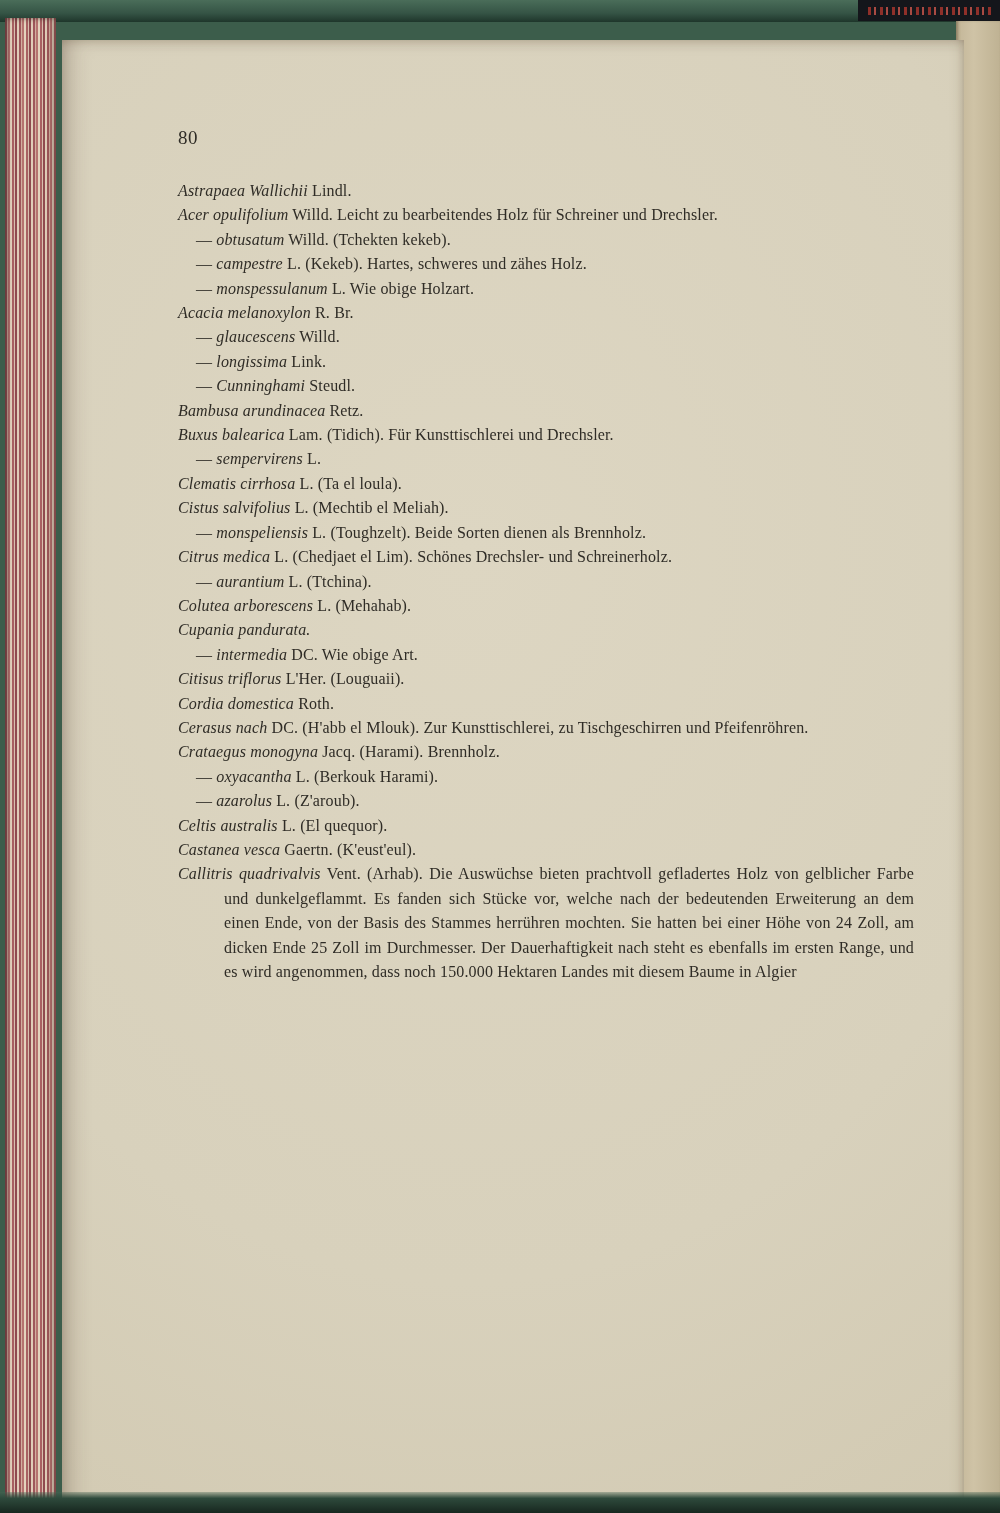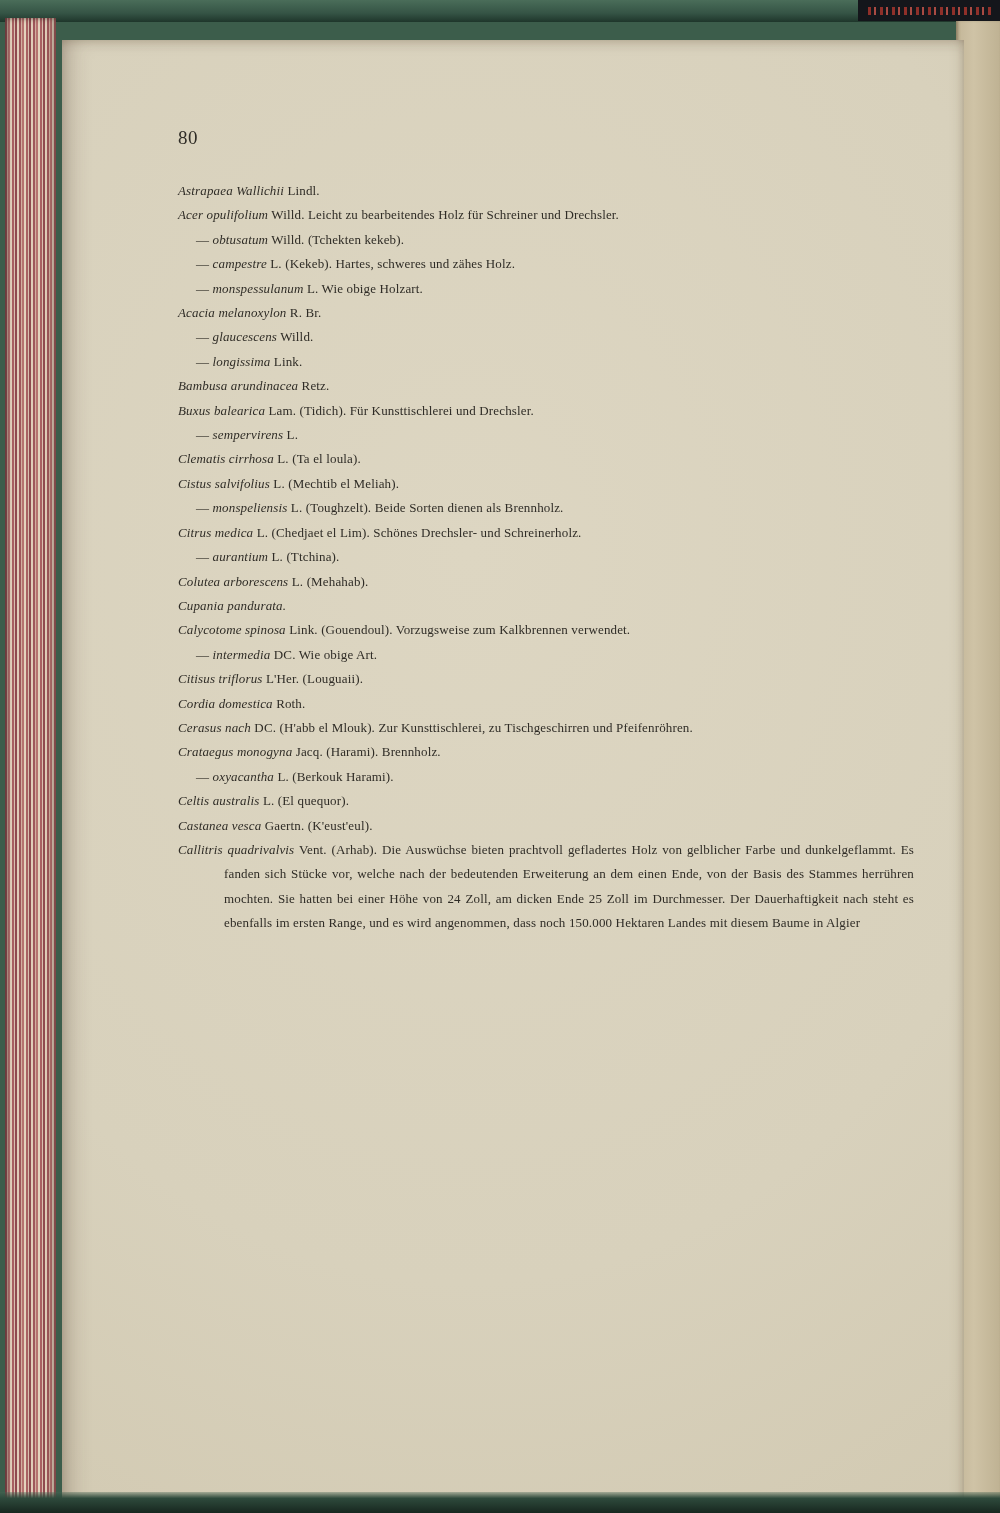--- a/index.html
+++ b/index.html
@@ -40,21 +40,21 @@
     box-shadow:
       inset 14px 0 26px -12px rgba(70,45,35,.40),
       inset -8px 0 14px -8px rgba(110,90,60,.35),
       inset 0 -10px 16px -10px rgba(90,70,45,.45),
       inset 0 8px 12px -8px rgba(90,70,45,.25); margin-left: 6px; }
 
   .text-block { position:absolute; left:116px; top:86px; width:736px; color:#2f2c26; }
 
   .pagenum { font-size:19px; line-height:24px; margin-bottom:29px; letter-spacing:.5px; }
 
-  .entry { font-size:13px; line-height:24.4px; text-align:justify;
+  .entry { font-size:16px; line-height:24.4px; text-align:justify;
     padding-left:46px; text-indent:-46px; letter-spacing:.15px; hyphens:none; }
   .entry.dash { text-indent:-28px; }
   .entry .italic { font-style:italic; }
   .entry .roman { font-style:normal; }
 </style>
 </head>
 <body>
 
 <div class="scene">
   <div class="cover-top"></div>
@@ -66,37 +66,38 @@
       <p class="pagenum">80</p>
       <div>
           <p class="entry"><span class="italic">Astrapaea Wallichii</span><span class="roman"> Lindl.</span></p>
           <p class="entry"><span class="italic">Acer opulifolium</span><span class="roman"> Willd. Leicht zu bearbeitendes Holz für Schreiner und Drechsler.</span></p>
           <p class="entry dash"><span class="roman">— </span><span class="italic">obtusatum</span><span class="roman"> Willd. (Tchekten kekeb).</span></p>
           <p class="entry dash"><span class="roman">— </span><span class="italic">campestre</span><span class="roman"> L. (Kekeb). Hartes, schweres und zähes Holz.</span></p>
           <p class="entry dash"><span class="roman">— </span><span class="italic">monspessulanum</span><span class="roman"> L. Wie obige Holzart.</span></p>
           <p class="entry"><span class="italic">Acacia melanoxylon</span><span class="roman"> R. Br.</span></p>
           <p class="entry dash"><span class="roman">— </span><span class="italic">glaucescens</span><span class="roman"> Willd.</span></p>
           <p class="entry dash"><span class="roman">— </span><span class="italic">longissima</span><span class="roman"> Link.</span></p>
+          <p class="entry dash"><span class="roman">— </span><span class="italic">Cunninghami</span><span class="roman"> Steudl.</span></p>
           <p class="entry"><span class="italic">Bambusa arundinacea</span><span class="roman"> Retz.</span></p>
           <p class="entry"><span class="italic">Buxus balearica</span><span class="roman"> Lam. (Tidich). Für Kunsttischlerei und Drechsler.</span></p>
           <p class="entry dash"><span class="roman">— </span><span class="italic">sempervirens</span><span class="roman"> L.</span></p>
           <p class="entry"><span class="italic">Clematis cirrhosa</span><span class="roman"> L. (Ta el loula).</span></p>
           <p class="entry"><span class="italic">Cistus salvifolius</span><span class="roman"> L. (Mechtib el Meliah).</span></p>
           <p class="entry dash"><span class="roman">— </span><span class="italic">monspeliensis</span><span class="roman"> L. (Toughzelt). Beide Sorten dienen als Brennholz.</span></p>
           <p class="entry"><span class="italic">Citrus medica</span><span class="roman"> L. (Chedjaet el Lim). Schönes Drechsler- und Schreinerholz.</span></p>
           <p class="entry dash"><span class="roman">— </span><span class="italic">aurantium</span><span class="roman"> L. (Ttchina).</span></p>
           <p class="entry"><span class="italic">Colutea arborescens</span><span class="roman"> L. (Mehahab).</span></p>
           <p class="entry"><span class="italic">Cupania pandurata.</span></p>
-          <p class="entry"><span class="italic">Calycotome spinosa</span><span class="roman"> Link. (Gouendoul). Vorzugsweise zum Kalkbrennen verwendet.</span></p>
           <p class="entry dash"><span class="roman">— </span><span class="italic">intermedia</span><span class="roman"> DC. Wie obige Art.</span></p>
           <p class="entry"><span class="italic">Citisus triflorus</span><span class="roman"> L'Her. (Louguaii).</span></p>
           <p class="entry"><span class="italic">Cordia domestica</span><span class="roman"> Roth.</span></p>
           <p class="entry"><span class="italic">Cerasus nach</span><span class="roman"> DC. (H'abb el Mlouk). Zur Kunsttischlerei, zu Tischgeschirren und Pfeifenröhren.</span></p>
           <p class="entry"><span class="italic">Crataegus monogyna</span><span class="roman"> Jacq. (Harami). Brennholz.</span></p>
           <p class="entry dash"><span class="roman">— </span><span class="italic">oxyacantha</span><span class="roman"> L. (Berkouk Harami).</span></p>
+          <p class="entry dash"><span class="roman">— </span><span class="italic">azarolus</span><span class="roman"> L. (Z'aroub).</span></p>
           <p class="entry"><span class="italic">Celtis australis</span><span class="roman"> L. (El quequor).</span></p>
           <p class="entry"><span class="italic">Castanea vesca</span><span class="roman"> Gaertn. (K'eust'eul).</span></p>
           <p class="entry"><span class="italic">Callitris quadrivalvis</span><span class="roman"> Vent. (Arhab). Die Auswüchse bieten prachtvoll gefladertes Holz von gelblicher Farbe und dunkelgeflammt. Es fanden sich Stücke vor, welche nach der bedeutenden Erweiterung an dem einen Ende, von der Basis des Stammes herrühren mochten. Sie hatten bei einer Höhe von 24 Zoll, am dicken Ende 25 Zoll im Durchmesser. Der Dauerhaftigkeit nach steht es ebenfalls im ersten Range, und es wird angenommen, dass noch 150.000 Hektaren Landes mit diesem Baume in Algier</span></p>
         </div>
     </div>
   </div>
 
   <div class="spine-label">
     <div class="marks"></div>
   </div>

